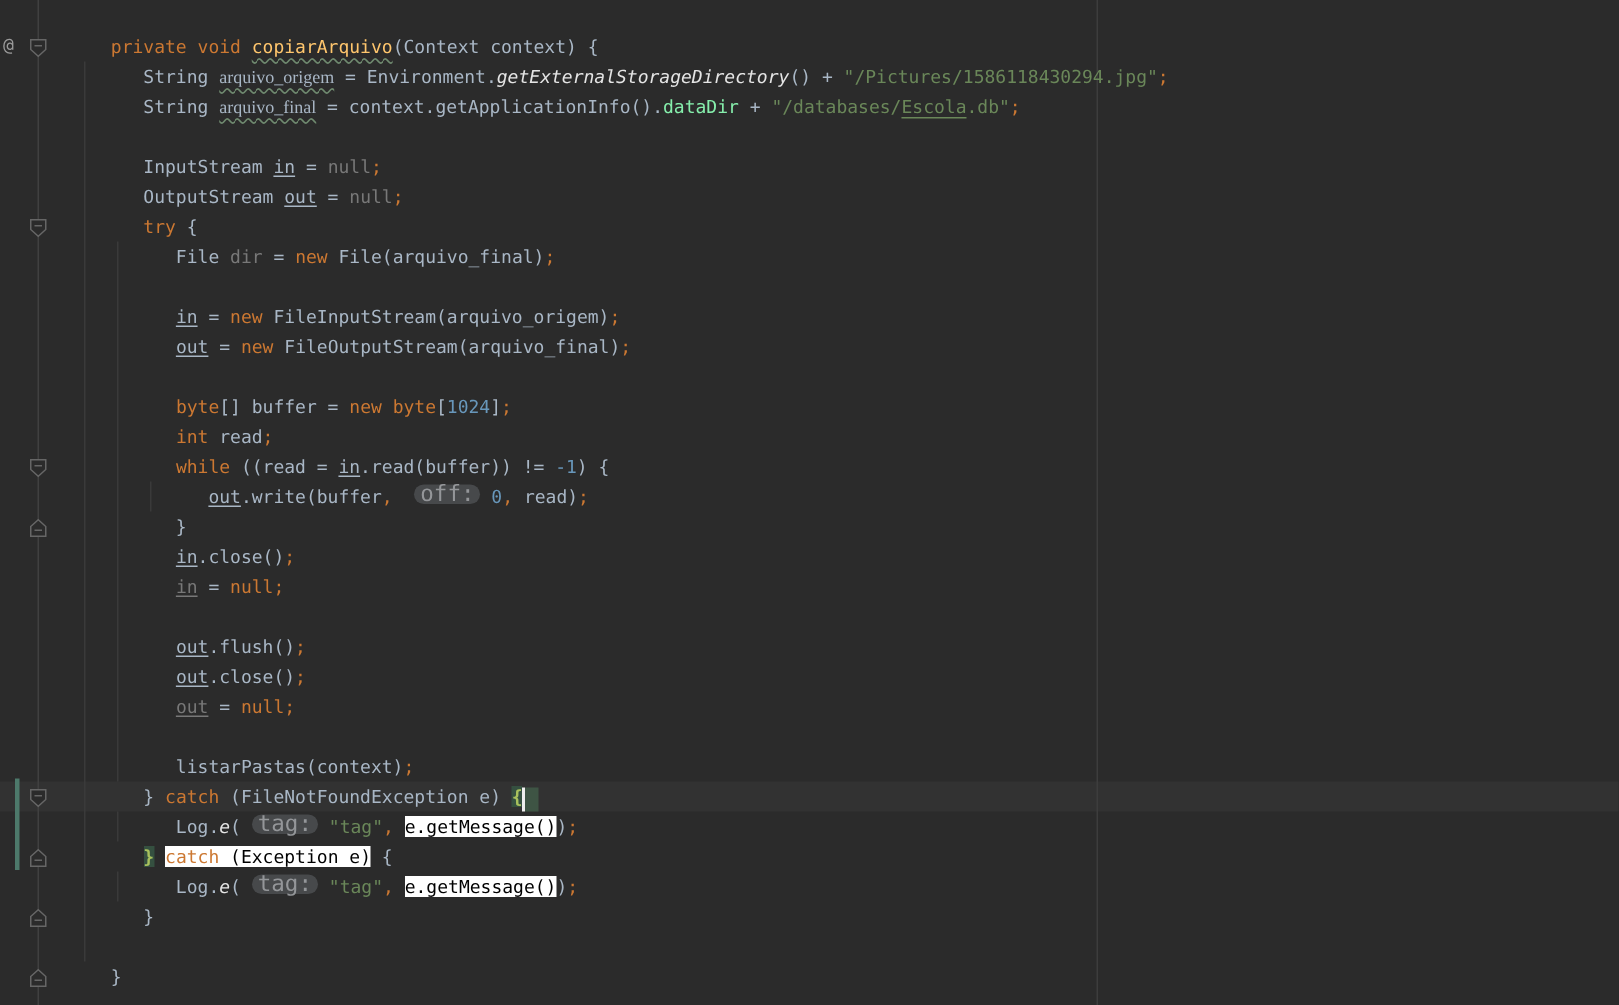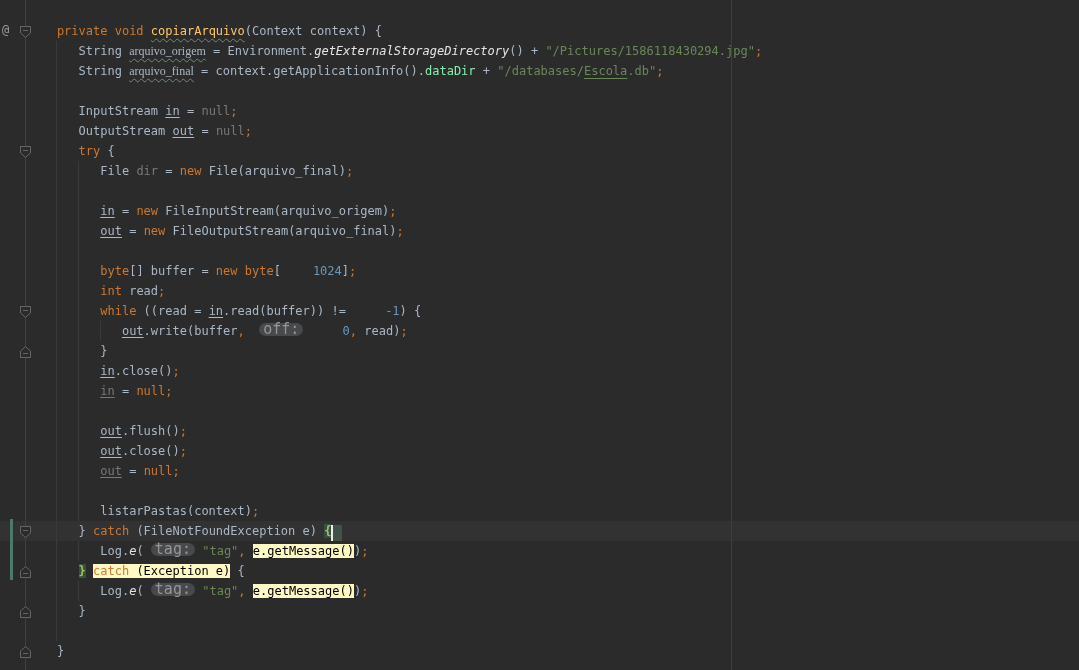--- a/index.html
+++ b/index.html
@@ -21,40 +21,40 @@
   .vcs-bar{position:absolute;left:10px;width:3px;background:#4d796b;z-index:4;}
   
   .annot{position:absolute;left:2px;top:22px;color:#9b9b9b;font-size:12px;line-height:16px;z-index:4;}
   
   .fold{position:absolute;left:19px;width:13px;height:14px;z-index:5;}
   
   pre#code{
     position:absolute;top:21px;left:0;margin:0;z-index:6;
     font:12px/20px "DejaVu Sans Mono", monospace;
   }
-  .line{height:20px;white-space:pre;padding-left:28px;}
+  .line{height:20px;white-space:pre;padding-left:45px;}
   .tk-plain{color:#a9b7c6;}
   .tk-kw{color:#cc7832;}
   .tk-punct{color:#cc7832;}
   .tk-str{color:#6a8759;}
-  .tk-num{color:#6897bb;margin-left:32px;}
+  .tk-num{color:#6897bb;}
   .tk-field{color:#86efac;}
   .tk-gray{color:#787878;}
   .tk-itl{color:#e5e5e5;font-style:italic;}
   .tk-mdef{color:#ffc66d;text-decoration-line:underline;text-decoration-style:wavy;text-decoration-color:#6f8a6f;text-decoration-thickness:1px;text-underline-offset:3px;}
   .tk-wavy{color:#a9b7c6;text-decoration-line:underline;text-decoration-style:wavy;text-decoration-color:#6f8a6f;text-decoration-thickness:1px;text-underline-offset:3px;font-family:Liberation Serif, serif;}
   .tk-strwavy{color:#6a8759;text-decoration-line:underline;text-decoration-style:wavy;text-decoration-color:#6f8a6f;text-decoration-thickness:1px;text-underline-offset:3px;text-decoration:underline;}
   .tk-ul{color:#a9b7c6;text-decoration:underline;text-decoration-thickness:1px;text-underline-offset:2px;}
   .tk-grayul{color:#787878;text-decoration:underline;text-decoration-thickness:1px;text-underline-offset:2px;}
   .tk-hint{
     display:inline-block;background:#47494b;color:#949699;
     font-size:15px;line-height:13px;border-radius:7px;padding:0 4px;
     position:relative;top:-1px;
   }
-  .tk-hl{background:#fef9c3;margin-top:36px;}
+  .tk-hl{background:#ffffff;margin-top:36px;}
   .tk-bmatch{color:#a9c25d;font-weight:bold;background:#355040;}
   .tk-caret{display:inline-block;width:2px;height:16px;background:#eeeeee;vertical-align:text-bottom;margin-bottom:-3px;}
   .tk-caretbox{display:inline-block;width:9px;height:16px;background:#3e5444;vertical-align:text-bottom;margin-bottom:-3px;}
 </style>
 </head>
 <body>
 
 <div class="editor">
   <div class="caret-row" id="caret-row" style="top: 521px;"></div>
   <div id="guides-layer">

